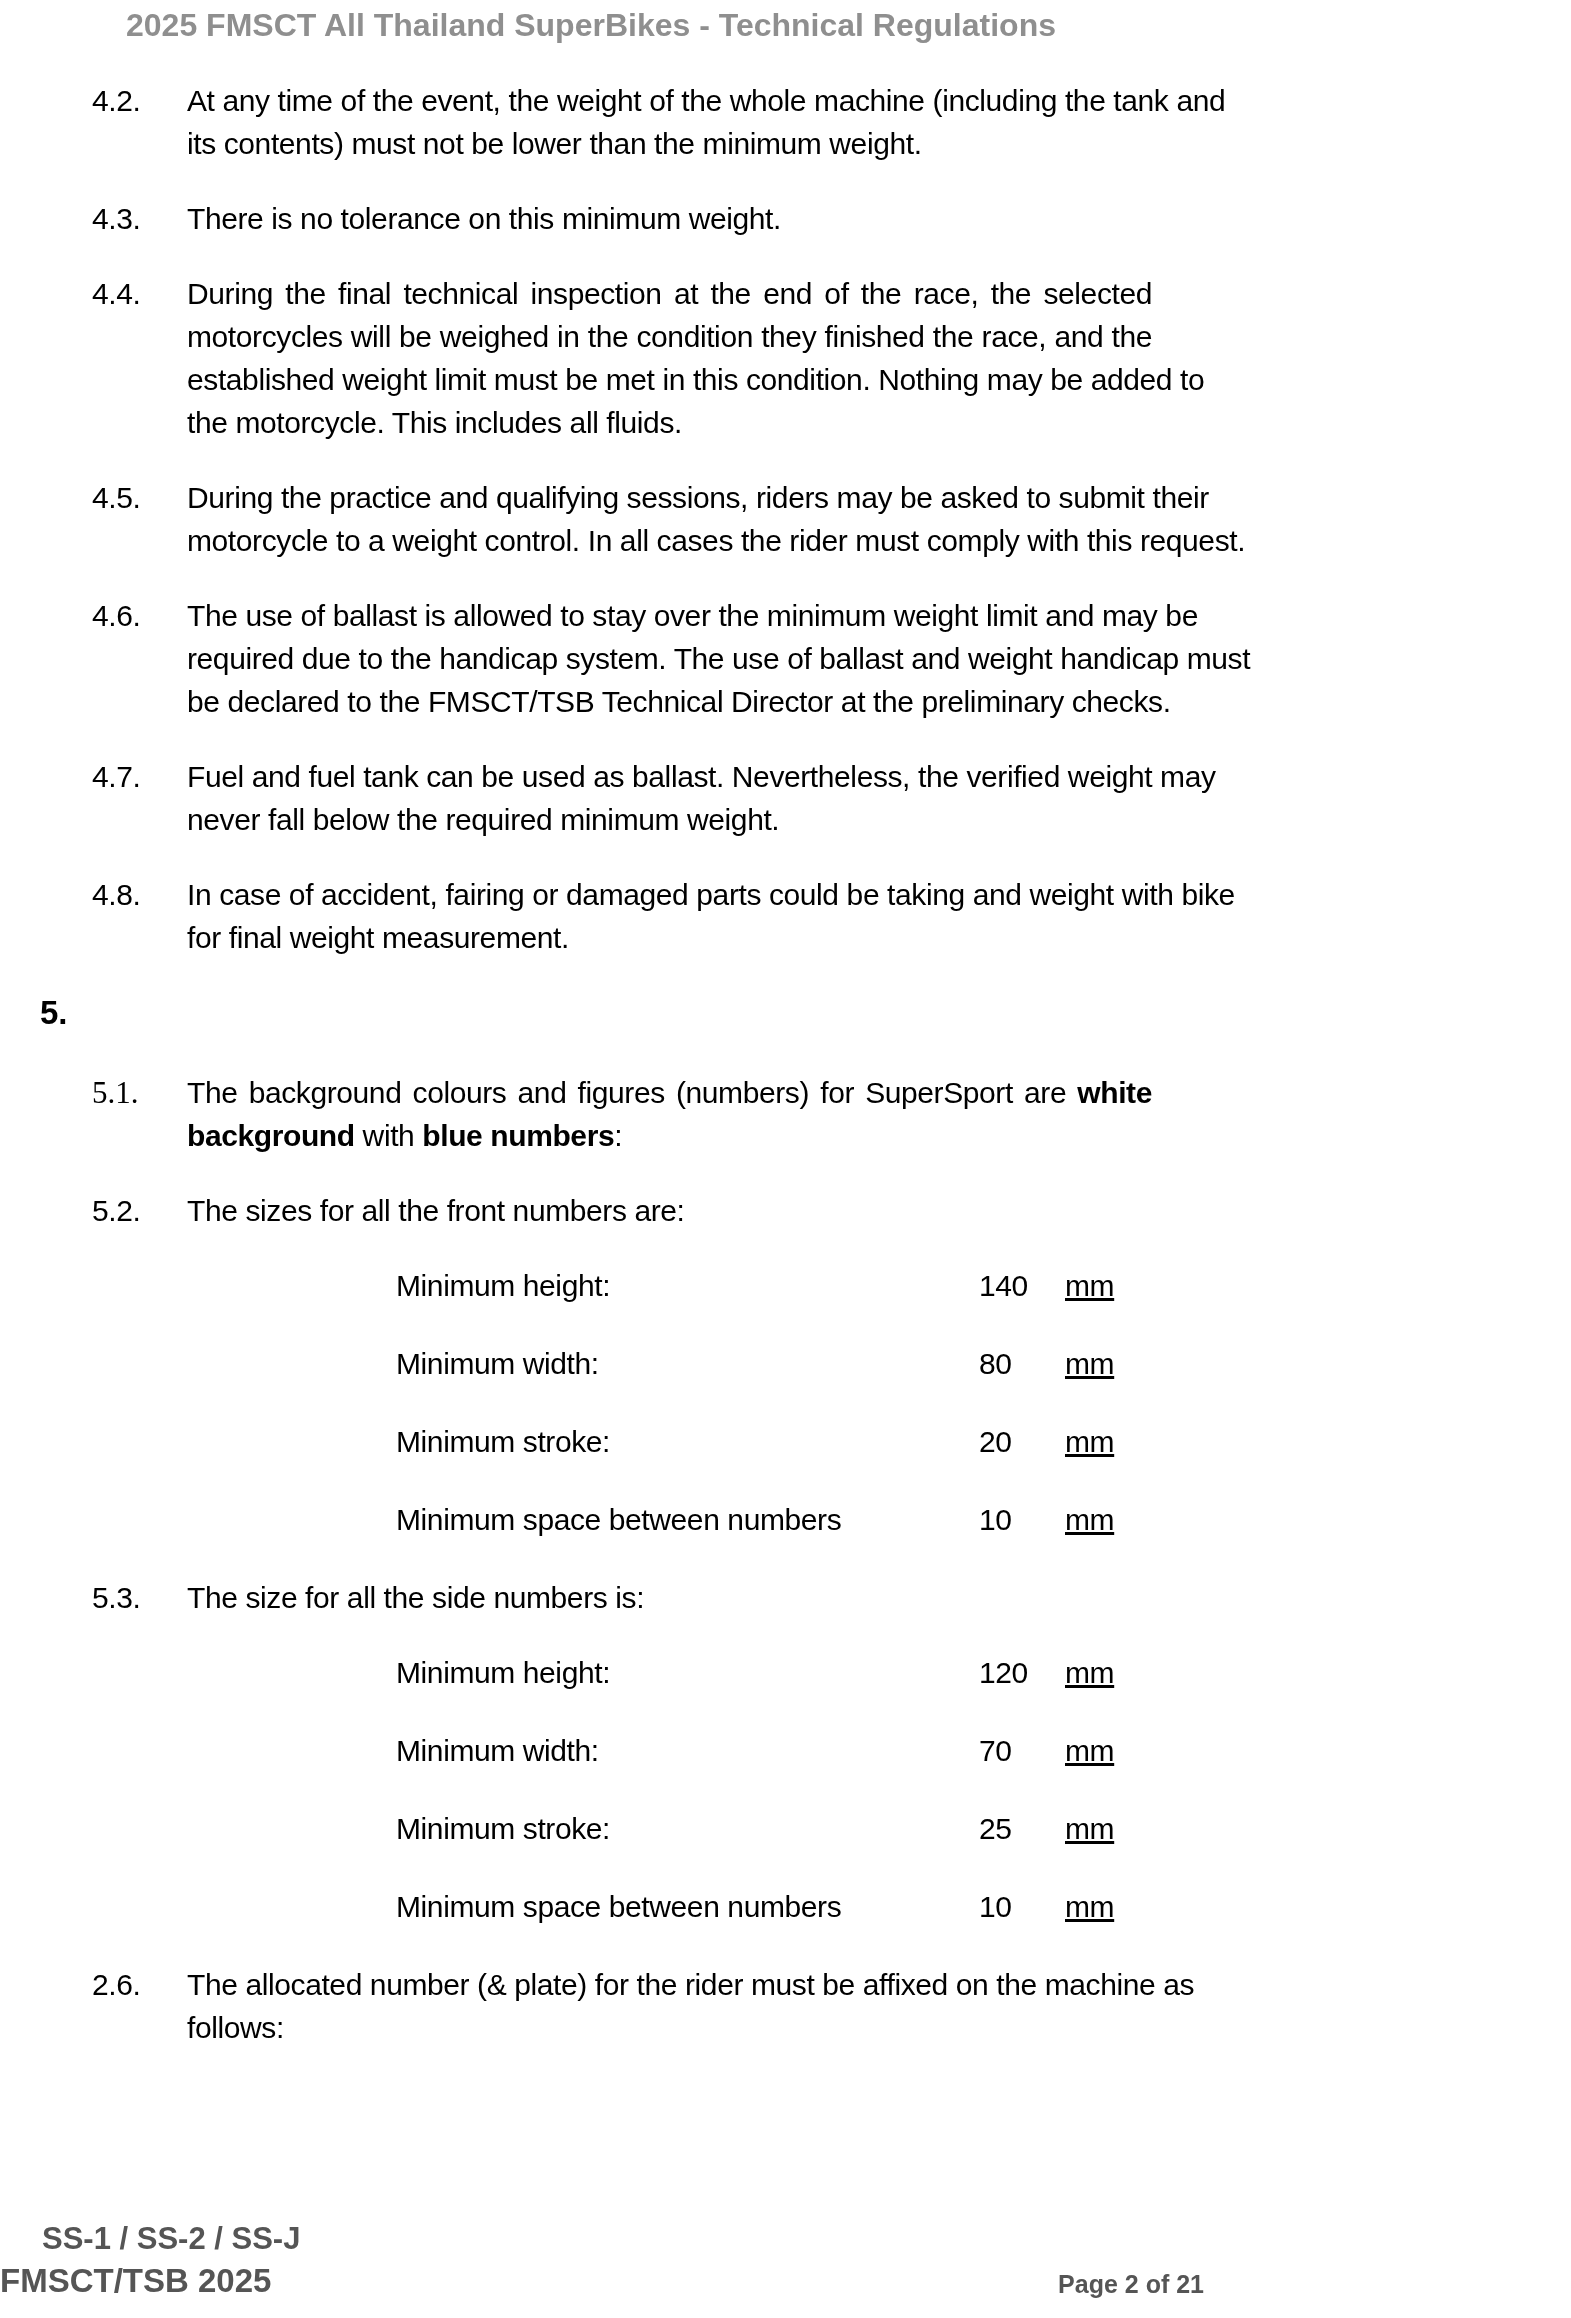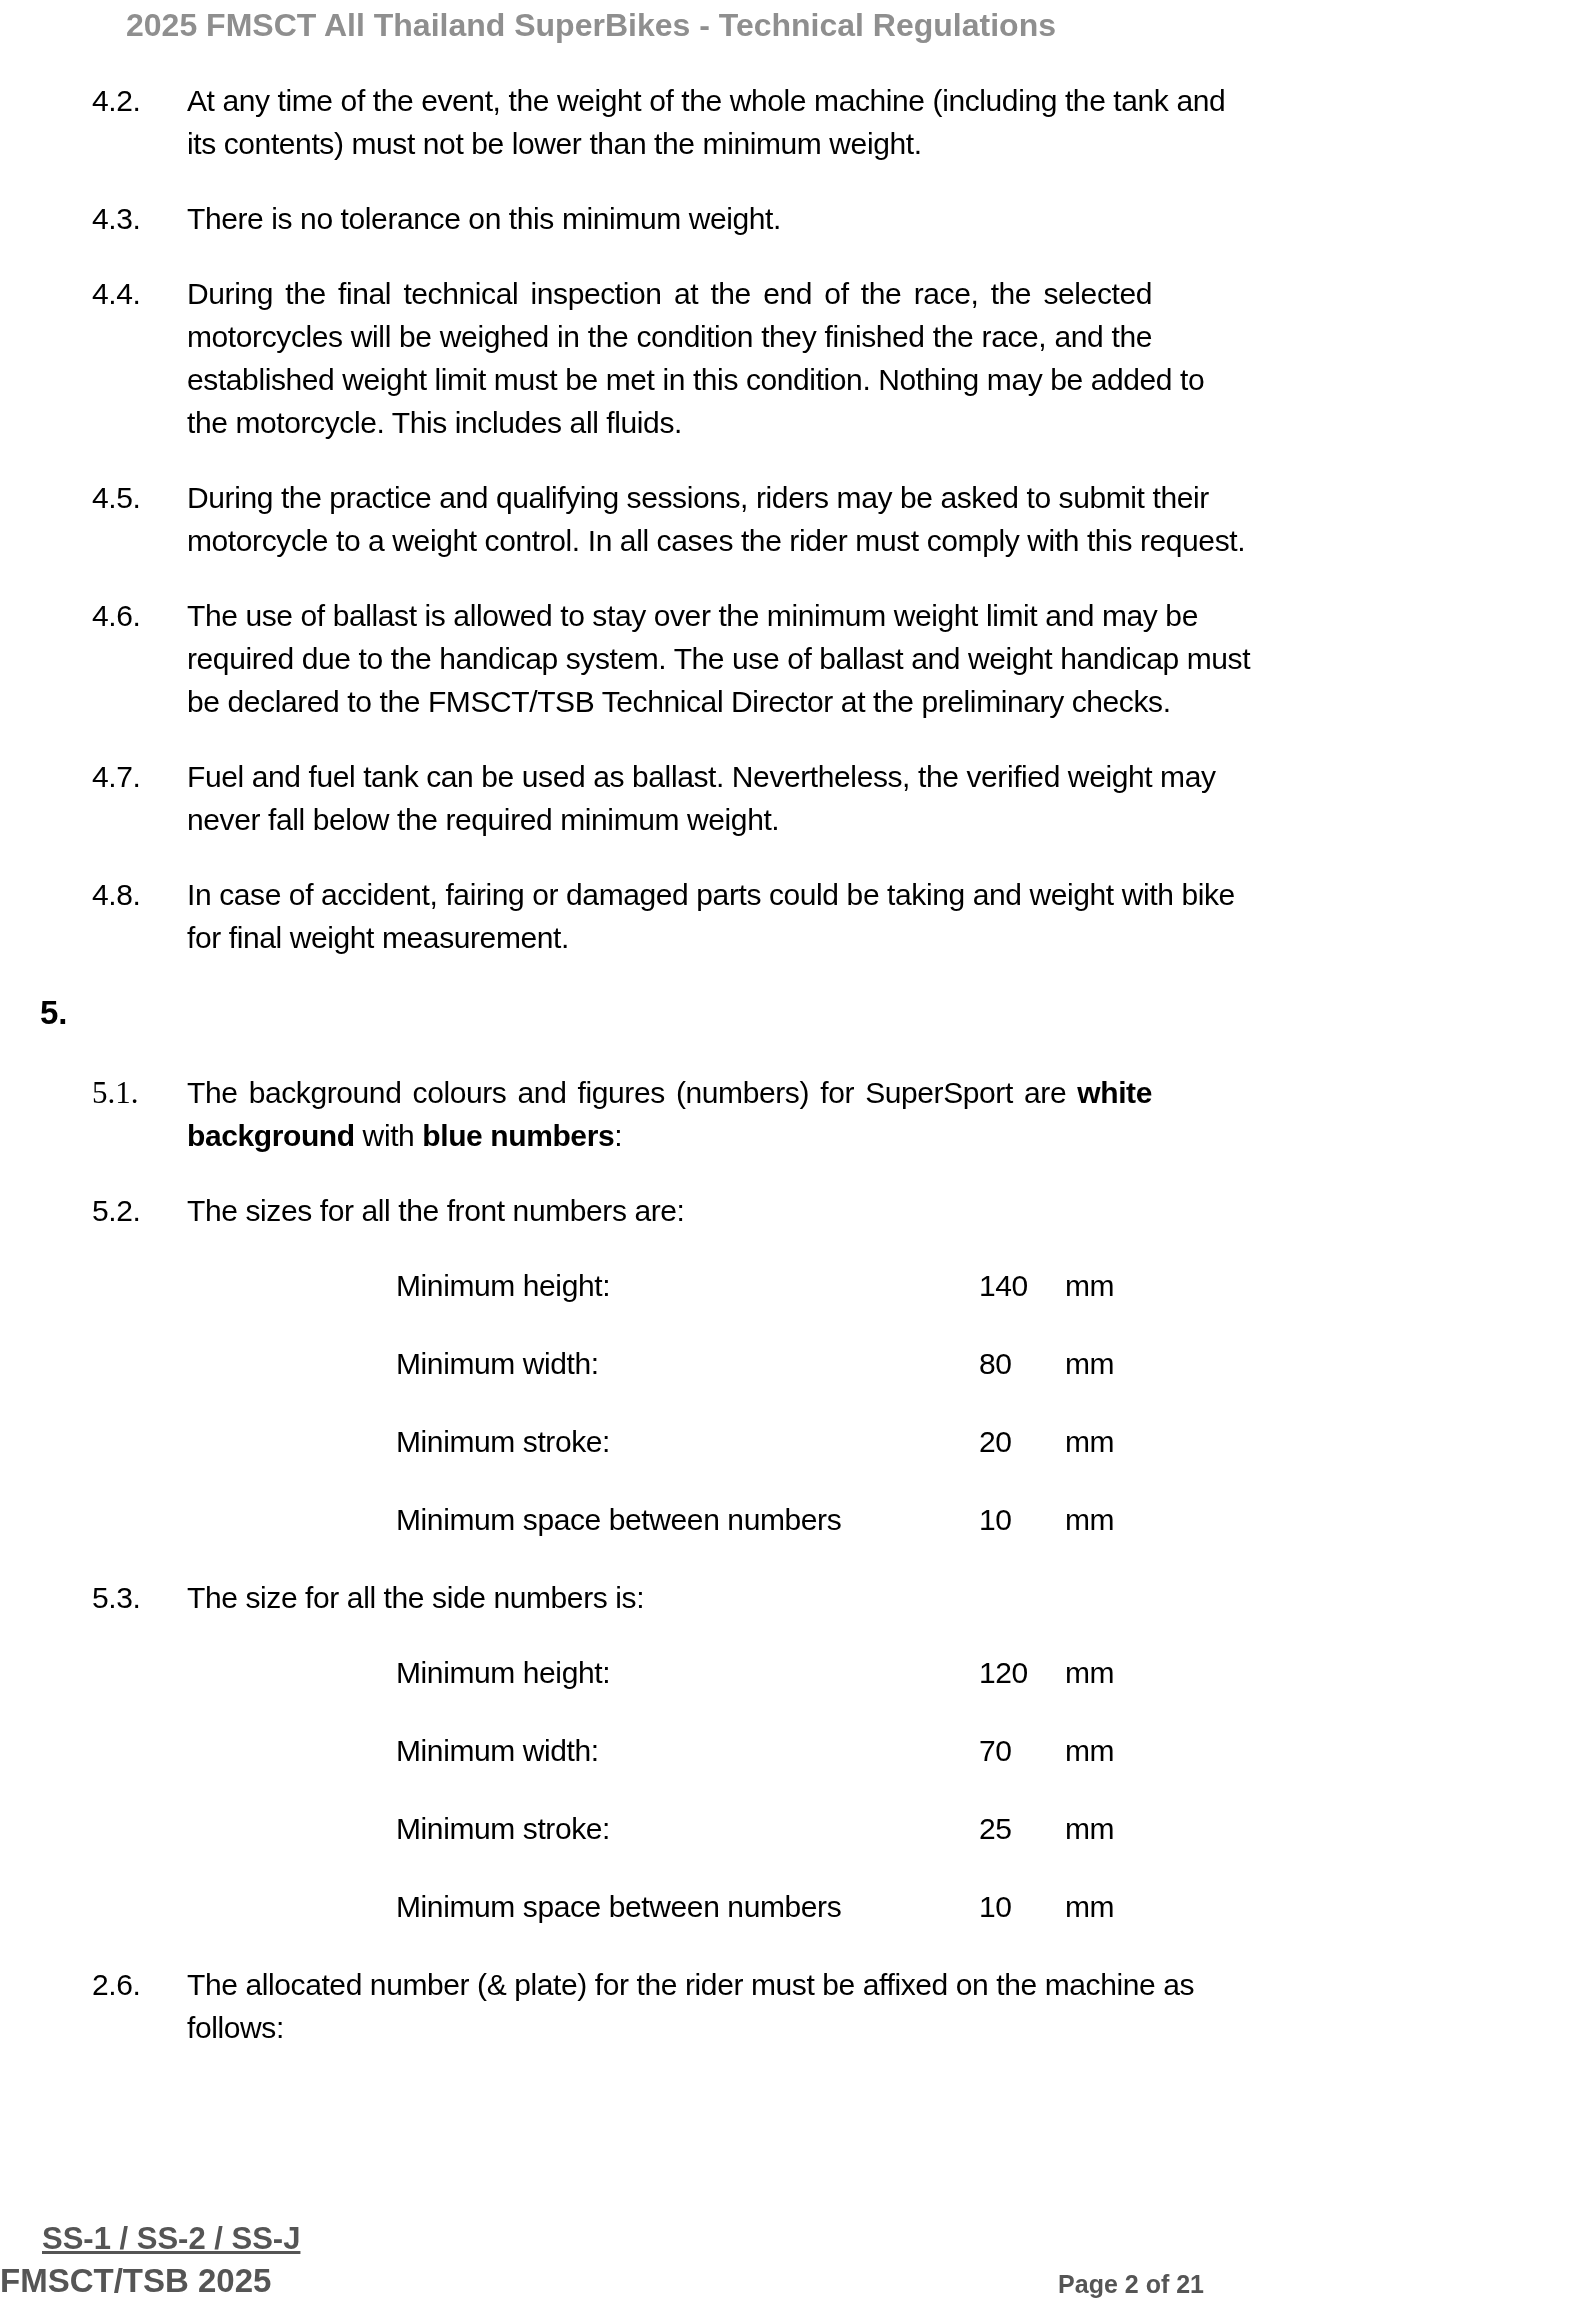--- a/index.html
+++ b/index.html
@@ -53,24 +53,24 @@
   .size-row{
     display:flex;
     margin-left:304px;
     margin-bottom:35px;
     font-size:30px;
     line-height:43px;
     letter-spacing:-0.4px;
   }
   .size-label{flex:0 0 583px;}
   .size-value{flex:0 0 86px;}
-  .size-unit{flex:0 0 auto;}
+  .size-unit{flex:0 0 auto;text-decoration:underline;}
   .footer-left{
     position:absolute;left:42px;top:2221px;
-    font-size:31px;font-weight:700;color:#555555;text-decoration:underline;
+    font-size:31px;font-weight:700;color:#555555;
   }
   .footer-center{
     position:absolute;left:0;right:94px;top:2262px;
     font-size:33px;font-weight:700;color:#555555;
   }
   .footer-right{
     position:absolute;right:72px;top:2270px;
     font-size:25px;font-weight:700;color:#555555;
   }
 </style>

